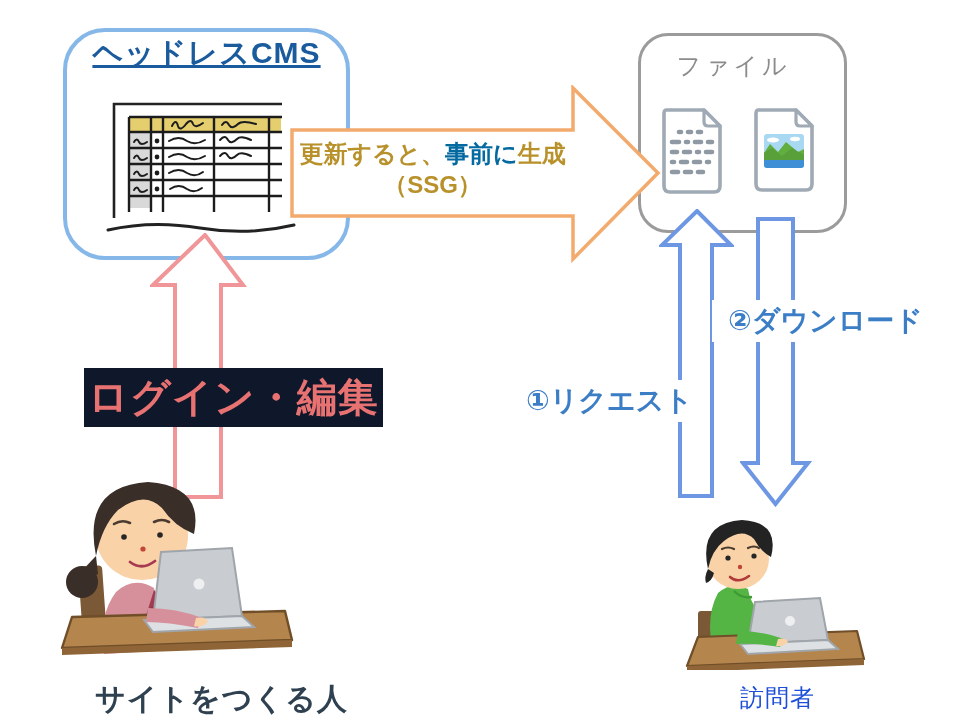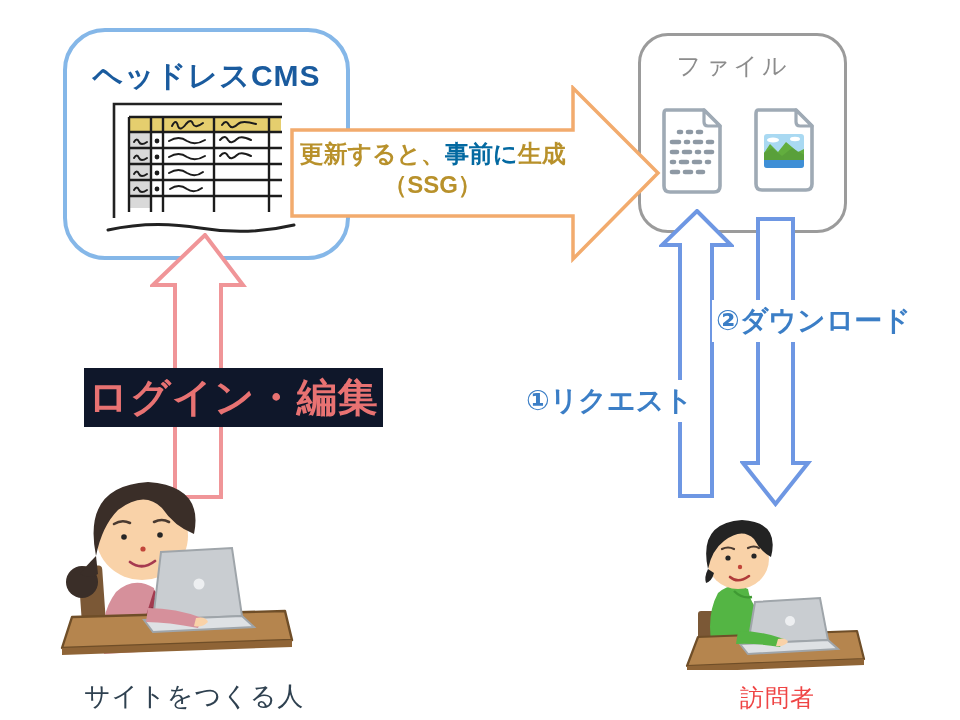--- a/index.html
+++ b/index.html
@@ -8,22 +8,22 @@
     font-family:"Liberation Sans","DejaVu Sans",sans-serif;
   }
   .abs{position:absolute;}
 
   
   .cms-box{
     left:63px;top:28px;width:287px;height:232px;box-sizing:border-box;
     border:4px solid #85b7e8;border-radius:42px;background:#fff;z-index:1;
   }
   .cms-title{
-    left:63px;top:56px;width:287px;text-align:center;
-    font-size:30px;font-weight:700;color:#1a5b9e;letter-spacing:1px;z-index:4;
+    left:63px;top:33px;width:287px;text-align:center;
+    font-size:30px;font-weight:700;color:#1a5b9e;letter-spacing:1px;z-index:4;text-decoration:underline;
   }
   .cms-illustration{left:96px;top:94px;z-index:1;}
 
   .file-box{
     left:638px;top:33px;width:209px;height:200px;box-sizing:border-box;
     border:3px solid #9b9b9b;border-radius:30px;background:#fff;z-index:1;
   }
   .file-title{
     left:638px;top:50px;width:191px;text-align:center;
     font-size:24px;color:#8c8c8c;letter-spacing:4px;z-index:1;
@@ -46,32 +46,32 @@
   .t-red{color:#0369a1;}
   .login-label{
     left:84px;top:368px;background:#0f172a;padding:2px 4px;
     font-size:40px;font-weight:700;color:#e87272;z-index:3;letter-spacing:1px;
   }
   .request-label{
     left:522px;top:380px;background:#fff;padding:2px 4px;
     font-size:28px;font-weight:700;color:#3b7ec6;z-index:3;
   }
   .download-label{
-    left:712px;top:300px;background:#fff;padding:2px 4px;
+    left:712px;top:300px;background:#fff;padding:2px 16px;
     font-size:28px;font-weight:700;color:#3b7ec6;z-index:3;
   }
 
   
   .creator-illustration{left:56px;top:470px;z-index:2;}
   .visitor-illustration{left:672px;top:515px;z-index:2;}
   .creator-caption{
-    left:84px;top:679px;font-size:26px;color:#2f4150;z-index:2;letter-spacing:1px;
+    left:95px;top:679px;font-size:30px;color:#2f4150;z-index:2;letter-spacing:1px;font-weight:bold;
   }
   .visitor-caption{
-    left:740px;top:682px;font-size:24px;color:#ef4444;z-index:2;letter-spacing:1px;text-align:right;
+    left:740px;top:682px;font-size:24px;color:#1d4ed8;z-index:2;letter-spacing:1px;text-align:right;
   }
 </style>
 </head>
 <body>
 
 <div id="canvas">
 
   <div class="abs cms-box"></div>
   <div class="abs cms-title">ヘッドレスCMS</div>
 

